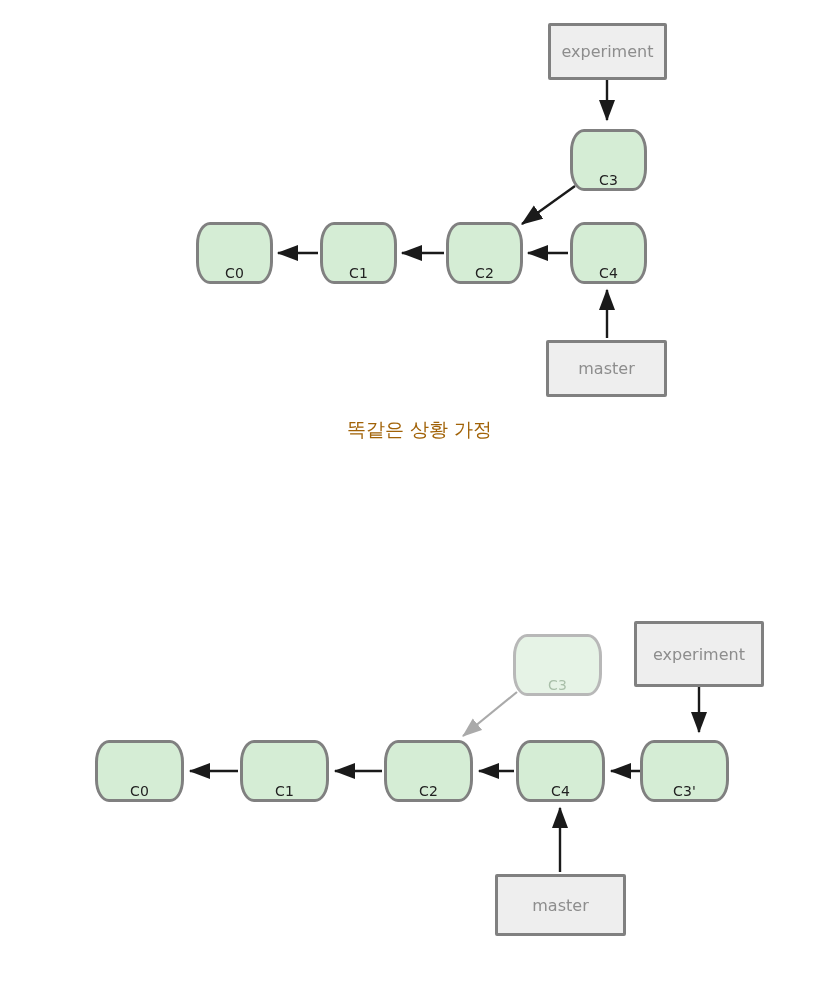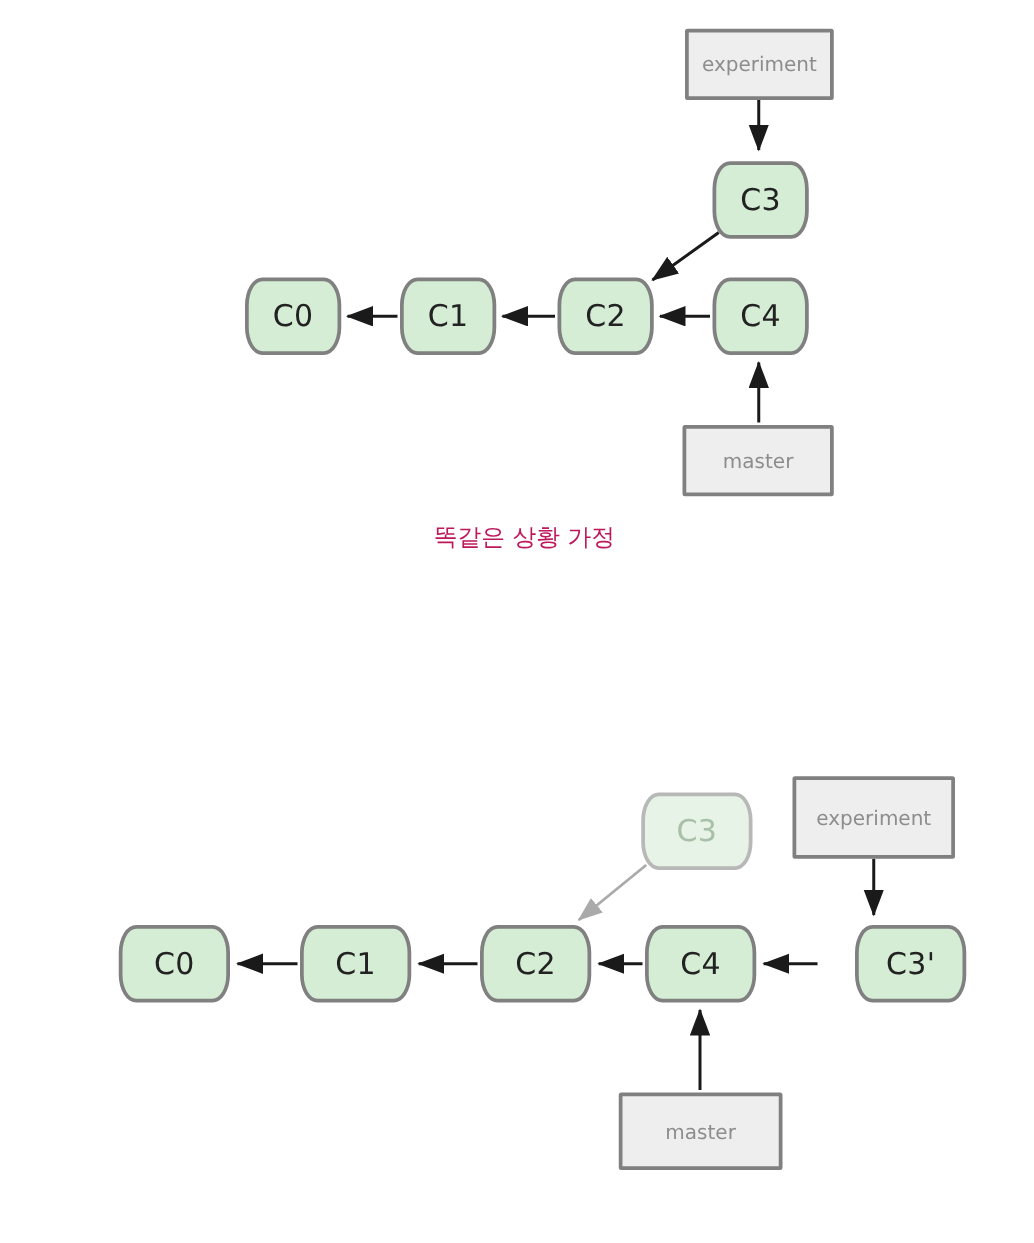--- a/index.html
+++ b/index.html
@@ -34,24 +34,24 @@
   }
 
   
   .commit {
     position: absolute;
     box-sizing: border-box;
     background: #d5edd5;
     border: 3px solid #808080;
     border-radius: 14px / 22px;
     display: flex;
-    align-items: center;
+    align-items: flex-end;
     justify-content: center;
     font-family: "DejaVu Sans", "Liberation Sans", sans-serif;
-    font-size: 24px;
+    font-size: 14px;
     color: #222222;
     letter-spacing: 0.2px;
   }
   .commit.faded {
     background: #e6f3e6;
     border-color: #b8b8b8;
     color: #a9bfa9;
   }
 
   
@@ -67,21 +67,21 @@
     font-family: "DejaVu Sans", "Liberation Sans", sans-serif;
     font-size: 16px;
     color: #8d8d8d;
   }
 
   
   .caption {
     position: absolute;
     font-family: "DejaVu Serif", "Liberation Serif", serif;
     font-size: 19px;
-    color: #be185d;
+    color: #a16207;
     white-space: nowrap;
     text-align: center;
   }
 </style>
 </head>
 <body>
 
 <div class="diagram">
 
   <svg class="svg-layer" width="827" height="994" viewBox="0 0 827 994">
@@ -183,21 +183,21 @@
   </div>
 
   <div class="commit" style="left:384px; top:740px; width:89px; height:62px;">
     <span>C2</span>
   </div>
 
   <div class="commit" style="left:516px; top:740px; width:89px; height:62px;">
     <span>C4</span>
   </div>
 
-  <div class="commit" style="left:684px; top:740px; width:89px; height:62px;">
+  <div class="commit" style="left:640px; top:740px; width:89px; height:62px;">
     <span>C3'</span>
   </div>
 
   <div class="branch-label" style="left:495px; top:874px; width:131px; height:62px;">
     <span>master</span>
   </div>
 
 
 </div>
 

